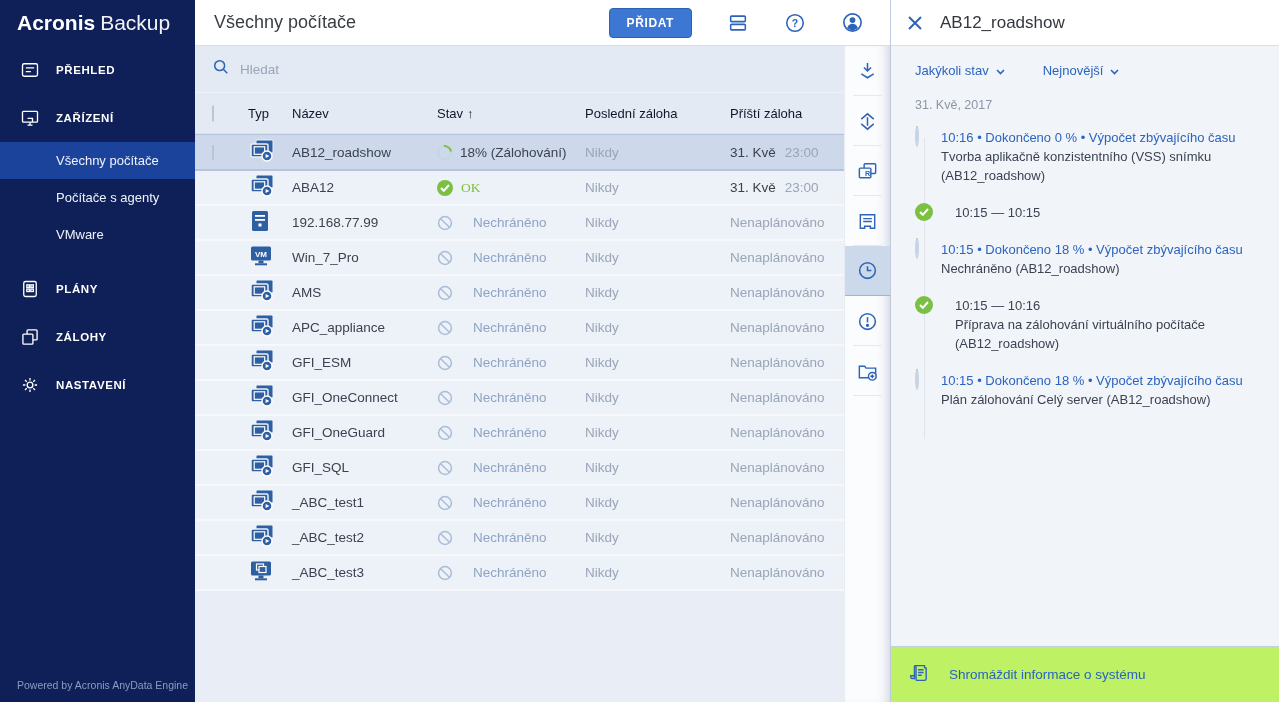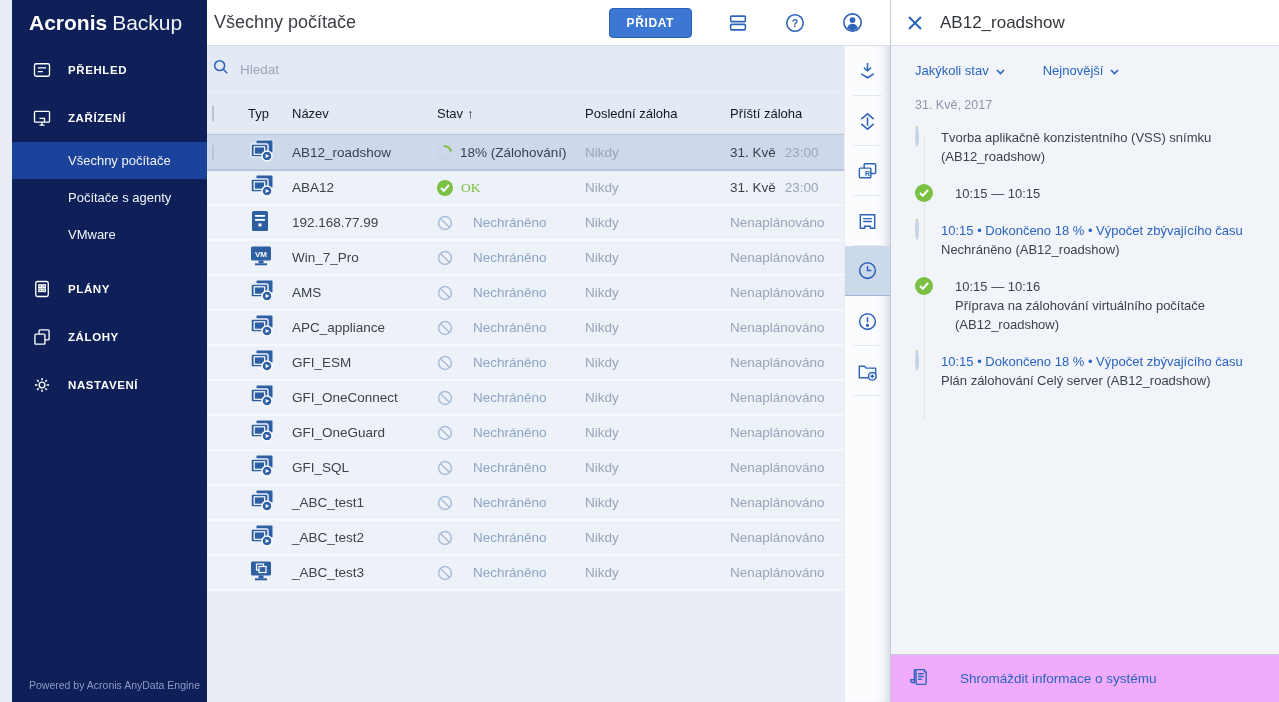--- a/index.html
+++ b/index.html
@@ -1,20 +1,20 @@
 <!DOCTYPE html>
 <html><head>
 <meta charset="utf-8">
 <style>
   * { box-sizing: border-box; margin: 0; padding: 0; }
   html,body { width:1279px; height:702px; overflow:hidden; }
   body { font-family:"Liberation Sans", sans-serif; position:relative; background:#e9edf5; }
 
   
-  .sidebar { position:absolute; left:0; top:0; width:195px; height:702px; background:#0e2057; color:#fff; z-index:5;margin-left:12px; }
+  .sidebar { position:absolute; left:0; top:0; width:195px; height:702px; background:#0e2057; color:#fff; z-index:5; }
   .logo { height:46px; display:flex; align-items:center; padding-left:17px; font-size:21px; color:#fff; }
   .logo .bold { font-weight:700; }
   .logo .light { font-weight:300; margin-left:5px; opacity:.95; }
   .nav-item { display:flex; align-items:center; gap:15px; height:48px; padding-left:19px;
               font-size:11.5px; font-weight:700; letter-spacing:.6px; cursor:pointer; }
   .nav-item .nicon { width:22px; display:flex; justify-content:center; }
   .nav-sub { display:flex; align-items:center; height:37px; padding-left:56px; font-size:13px; font-weight:400; cursor:pointer; color:#f0f3fa; }
   .nav-sub.selected { background:#1c439b; }
   .nav-group-pad { height:12px; }
   .sidebar-footer { position:absolute; bottom:11px; left:17px; font-size:10.5px; color:#8d9ac4; }
@@ -80,22 +80,22 @@
   .tline { position:absolute; left:9px; top:10px; bottom:-30px; width:1px; background:#dfe3ea; }
   .entry { display:flex; gap:22px; margin-bottom:18px; position:relative; }
   .eicon { flex:none; position:relative; z-index:1; }
   .espinner { width:15px; height:15px; border-radius:50%; border:2.5px solid #c7d4e3; border-top-color:#7dbf3c; background:#f1f4f9; transform:rotate(15deg); }
   .edone { width:18px; height:18px; border-radius:50%; background:#7ac043; display:flex; align-items:center; justify-content:center; }
   .etext { font-size:13px; line-height:19px; }
   .etitle.link { color:#2a64c0; }
   .etitle.plain { color:#3b4352; }
   .edesc { color:#3b4352; }
 
-  .panel-footer { position:absolute; left:0; right:0; bottom:0; height:48px; background:#f0abfc; border-top:1px solid #c3cede;
-                  display:flex; align-items:center; gap:30px; padding:0 17px; cursor:pointer; }
+  .panel-footer { position:absolute; left:0; right:0; bottom:0; height:56px; background:#bef264; border-top:1px solid #c3cede;
+                  display:flex; align-items:center; gap:19px; padding:0 17px; cursor:pointer; }
   .footer-link { color:#2a64c0; font-size:13.5px; }
 </style>
 </head>
 <body>
 
 <div class="sidebar">
   <div class="logo">
     <span class="bold">Acronis</span>
     <span class="light">Backup</span>
   </div>
@@ -635,20 +635,21 @@
   </div>
 
   <div class="date-group">31. Kvě, 2017</div>
 
   <div class="timeline">
     <div class="tline"></div>
     <div id="activities">
         <div class="entry">
           <span class="eicon"><span class="espinner"></span></span>
           <span class="etext">
+            <div class="etitle link">10:16 • Dokončeno 0 % • Výpočet zbývajícího času</div>
             <div class="edesc">Tvorba aplikačně konzistentního (VSS) snímku (AB12_roadshow)</div>
           </span>
         </div>
         <div class="entry">
           <span class="eicon">
             <span class="edone">
               <svg width="10" height="8" viewBox="0 0 10 8" fill="none" stroke="#fff" stroke-width="2">
                 <path d="M1 4l2.8 2.8L9 1"></path>
               </svg>
             </span>

